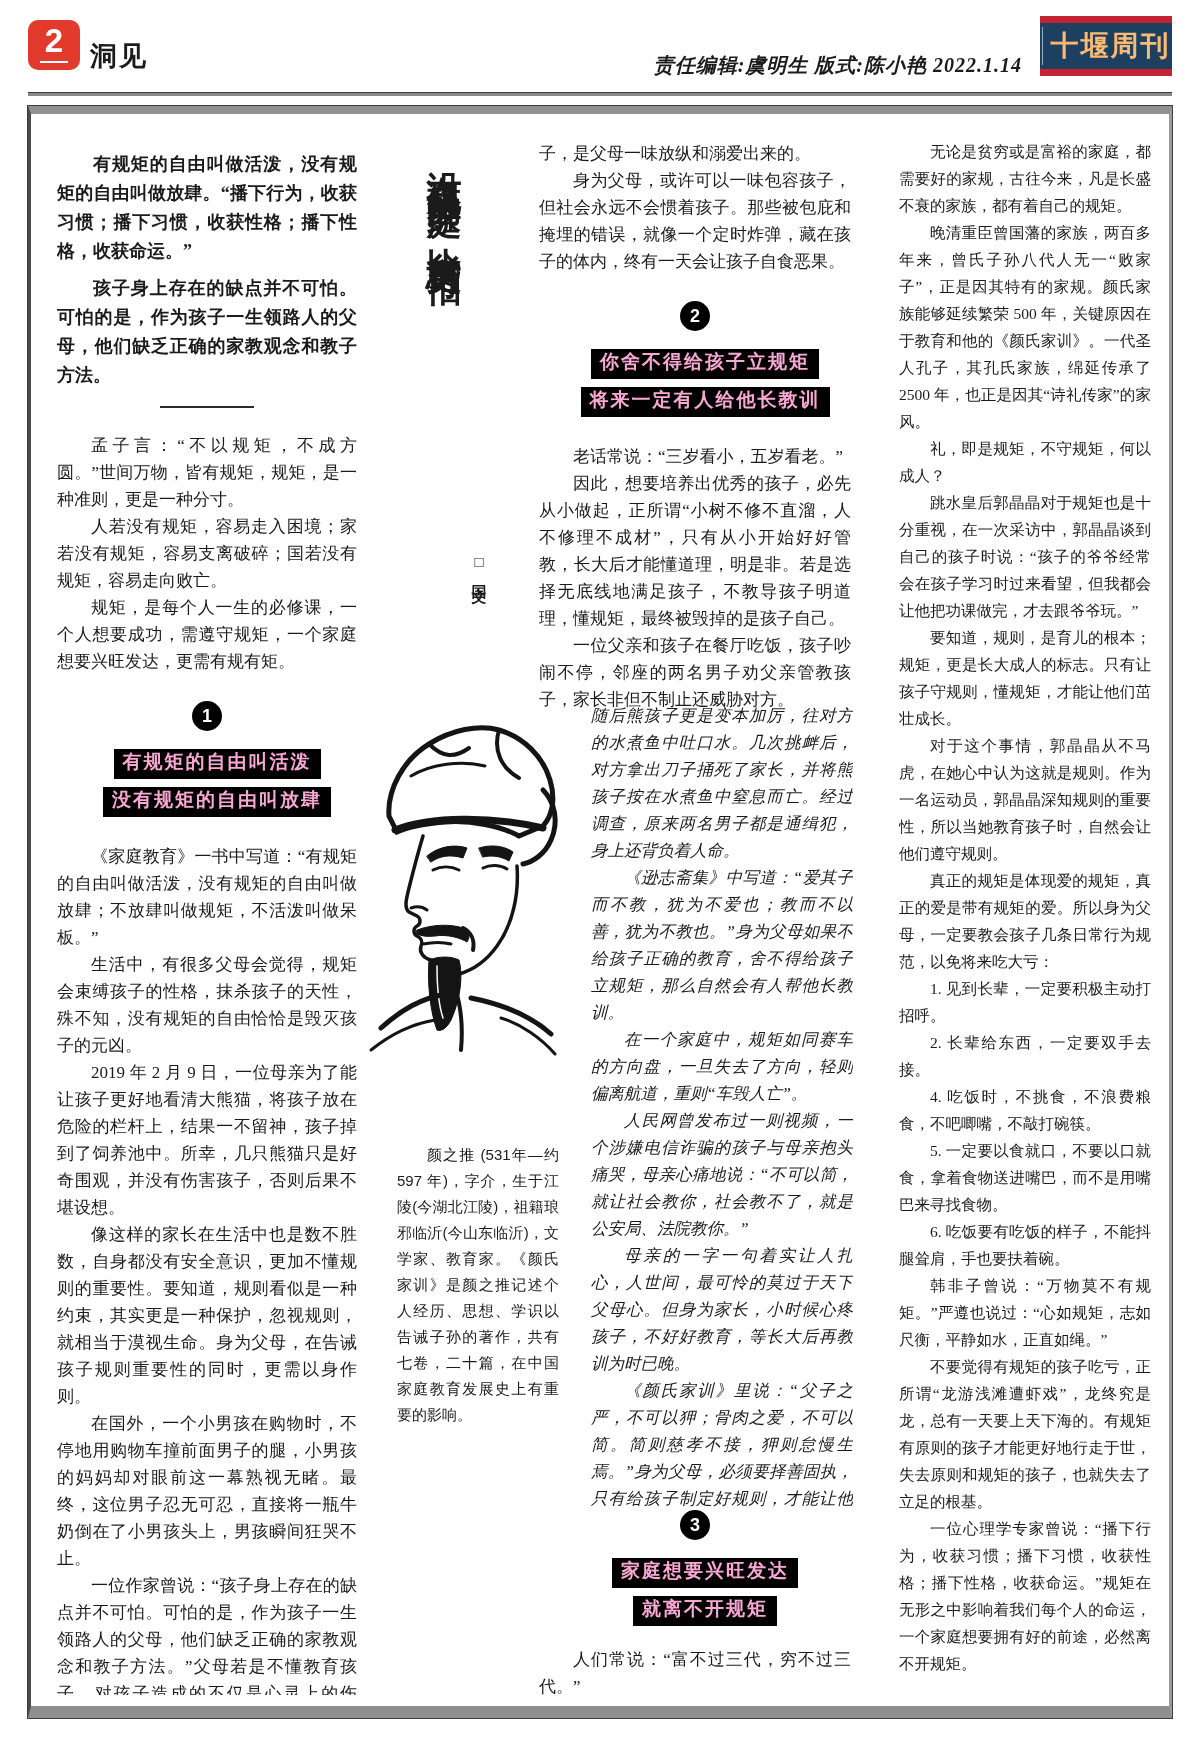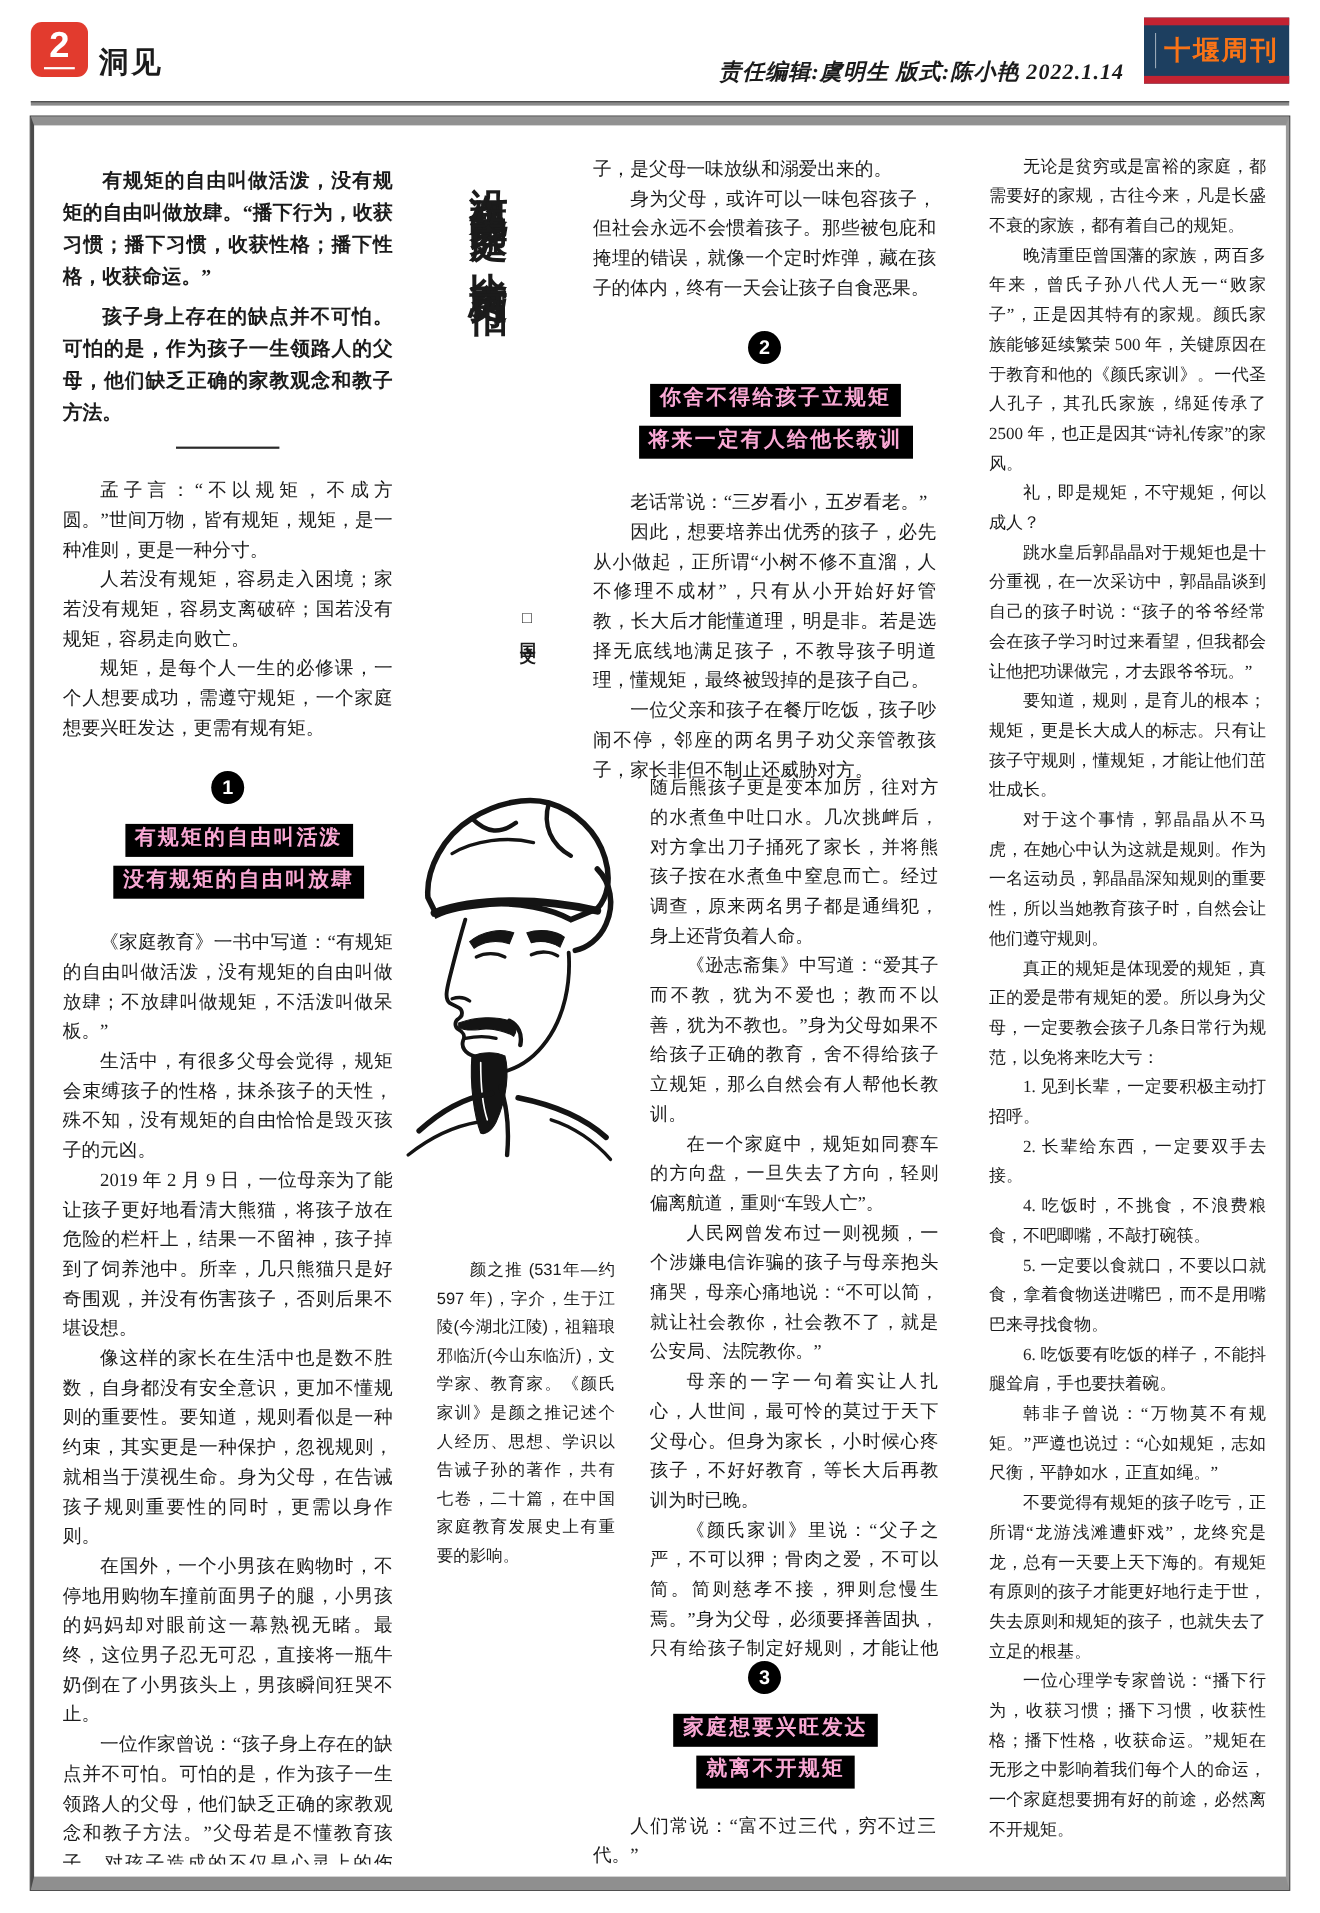--- a/index.html
+++ b/index.html
@@ -14,39 +14,39 @@
   .pagenum { display:inline-block; margin-top:2px; color:#fff; font-weight:bold;
              font-size:33px; font-family:"Liberation Sans","DejaVu Sans",sans-serif;
              border-bottom:2px solid #fff; padding:0 5px 1px; }
   .section-name { position:absolute; left:62px; top:26px; font-size:27px; font-weight:bold;
                   font-family:"Liberation Sans","DejaVu Sans",sans-serif; letter-spacing:2px; }
   .editor-line { position:absolute; right:150px; top:40px; font-size:20px; font-weight:bold;
                  font-style:italic; letter-spacing:1px; }
   .brand { position:absolute; right:0; top:4px; width:132px; height:60px;
            background:#1d3f60; border-top:7px solid #c32332; border-bottom:7px solid #c32332;
            display:flex; align-items:center; justify-content:center; box-sizing:border-box; }
-  .brand-text { color:#f97316; font-size:24px; font-weight:bold; letter-spacing:2px;
+  .brand-text { color:#fdba74; font-size:28px; font-weight:bold; letter-spacing:2px;
                 border-left:1px solid rgba(255,255,255,.55); padding-left:8px; }
   .header-rule { position:absolute; left:28px; top:92px; width:1144px; height:3px;
                  background:#8a8a8a; border-top:1px solid #3f3f3f; }
 
   
   .frame { position:absolute; left:28px; top:106px; width:1144px; height:1612px;
            background:#fff; box-sizing:border-box;
            border-top:8px solid #919191; border-bottom:12px solid #8f8f8f;
            border-left:3px solid #4a4a4a; border-right:3px solid #9b9b9b;
            outline:1px solid #3c3c3c; }
 
   .col { position:absolute; overflow:hidden; text-align:justify; }
   .col p { margin:0; text-indent:2em; }
   .col p.no-indent { text-indent:0; }
 
   .col1  { left:26px;  top:36px;  width:300px; height:1545px; font-size:17px;  line-height:27px; }
   .col2a { left:508px; top:26px;  width:312px; height:580px;  font-size:17px;  line-height:27px; }
-  .col2b { left:560px; top:588px; width:262px; height:805px;  font-size:16.5px; line-height:27px; }
+  .col2b { left:560px; top:588px; width:262px; height:805px;  font-size:16.5px; line-height:27px;font-style:italic; }
   .col2c { left:508px; top:1392px; width:312px; height:190px; font-size:17px;  line-height:27px; }
   .col3  { left:868px; top:24px;  width:252px; height:1550px; font-size:15.5px; line-height:27px; }
 
   .intro p { font-weight:bold; font-size:18px; line-height:29px; margin-bottom:8px; }
   .intro-divider { width:94px; height:2px; background:#2a2a2a; margin:16px auto 24px; }
 
   
   .sec-head { text-align:center; margin:26px 0 26px; text-indent:0; }
   .col2c .sec-head { margin:4px 0 20px; }
   .sec-num { display:inline-block; width:30px; height:30px; background:#000; color:#fff;

